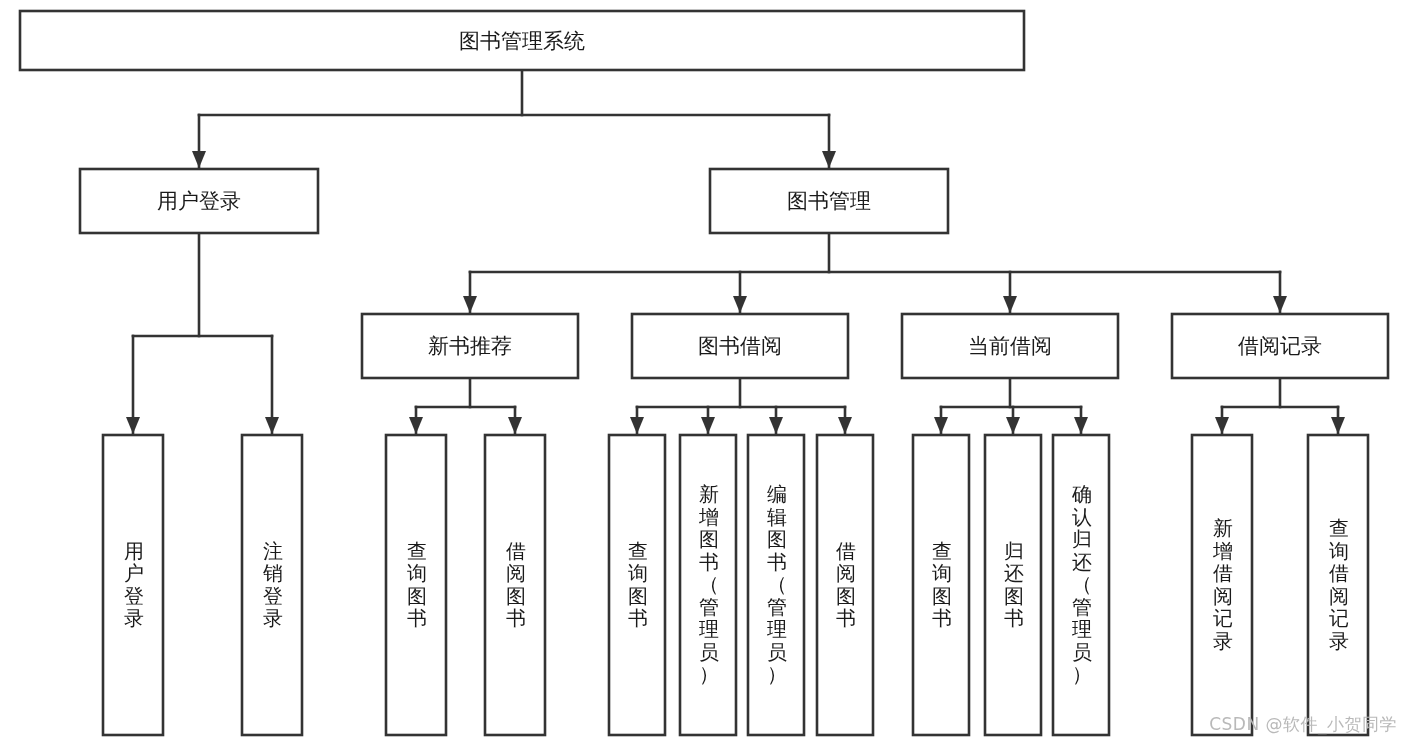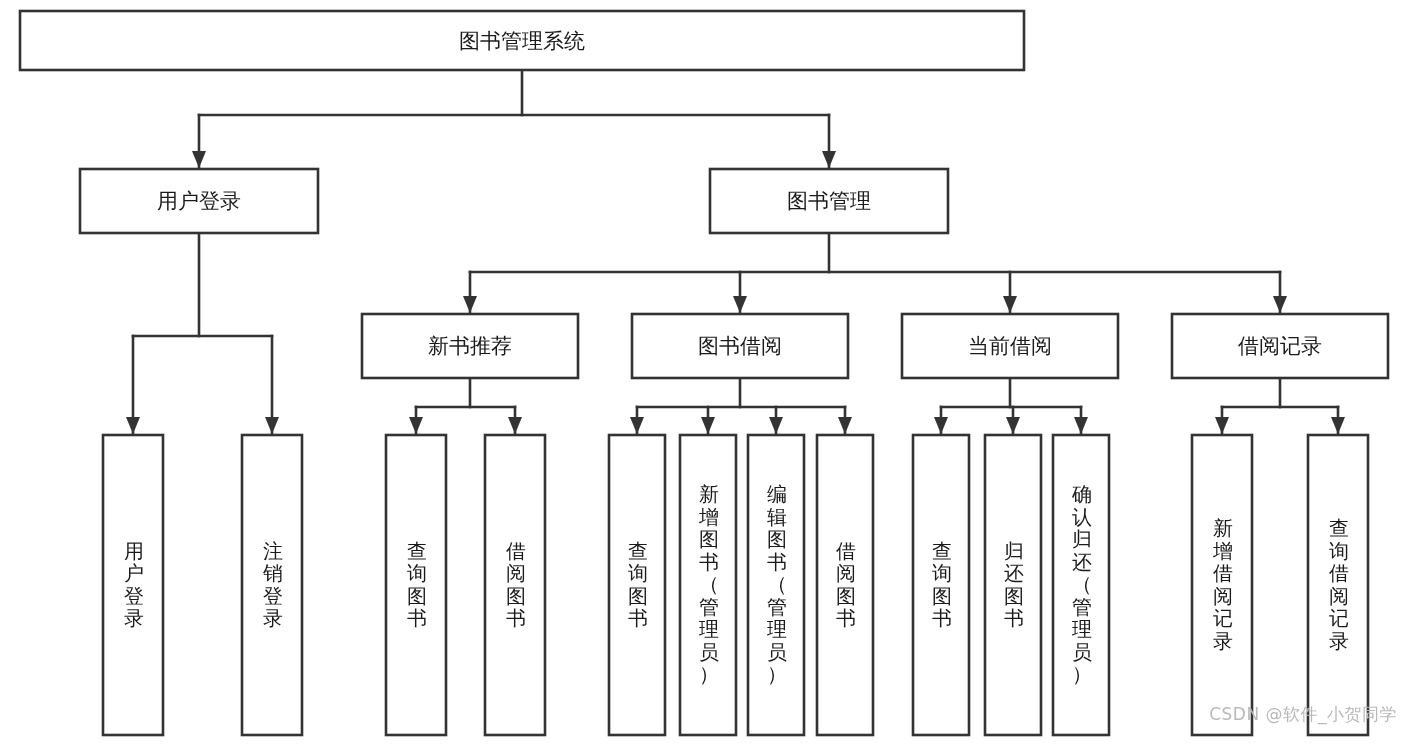--- a/index.html
+++ b/index.html
@@ -21,21 +21,21 @@
     dominant-baseline:middle;
   }
   .node-label-v{
     font-family:"DejaVu Sans","Liberation Sans",sans-serif;
     fill:#1a1a1a;
     font-size:20px;
     text-anchor:middle;
   }
   .watermark{
     position:absolute;
-    right:8px;bottom:21px;
+    right:8px;bottom:11px;
     font-family:"DejaVu Sans","Liberation Sans",sans-serif;
     font-size:17px;
     color:#b9b9b9;
     letter-spacing:0.5px;
     white-space:nowrap;
     user-select:none;
   }
 </style>
 </head>
 <body>

